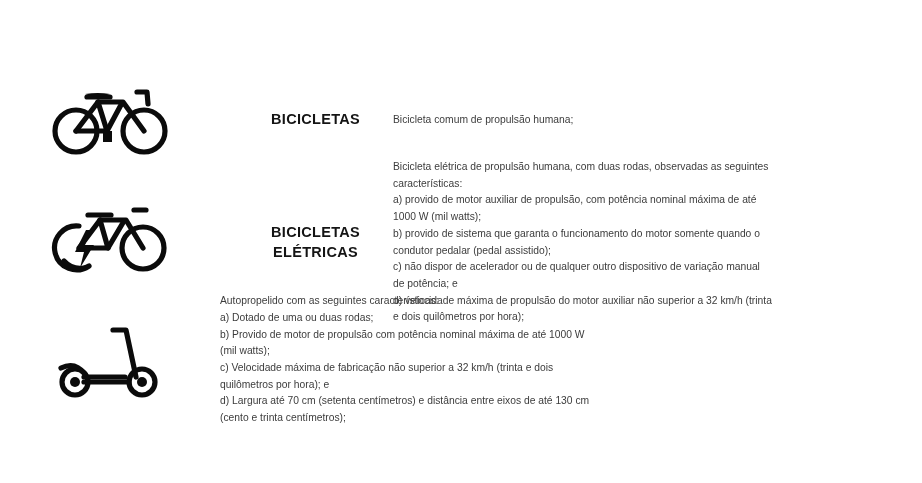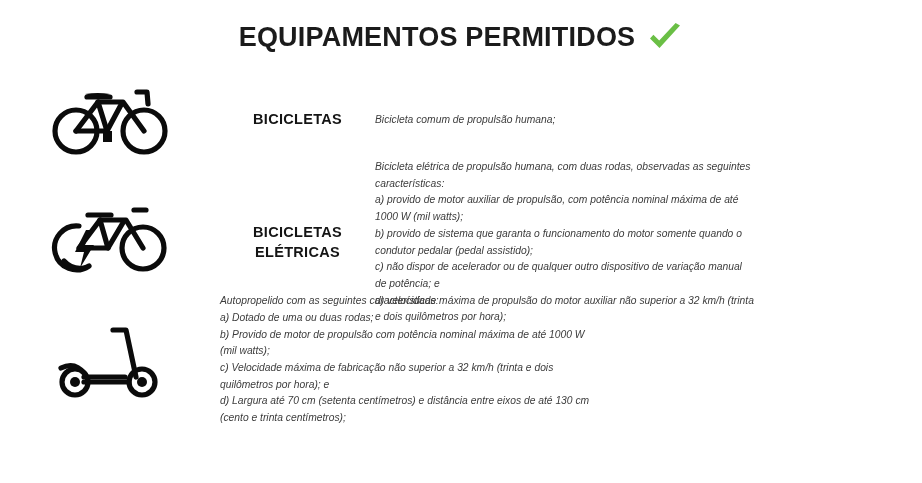--- a/index.html
+++ b/index.html
@@ -68,61 +68,55 @@
     align-items: center;
     justify-content: center;
   }
   .label-cell {
     width: 155px;
     flex: none;
     display: flex;
     align-items: center;
     justify-content: center;
     text-align: center;
+    margin-left: 18px;
   }
   .label-text {
     font-size: 14.5px;
     font-weight: bold;
     color: #141414;
     letter-spacing: 0.3px;
     line-height: 1.35;
     white-space: pre-line;
   }
   .desc-cell {
     flex: none;
     width: 380px;
     padding-left: 0;
   }
   .desc-text {
     font-size: 10.3px;
     line-height: 1.62;
     color: #3c3c3c;
     white-space: pre-line;
     text-align: left;
-    font-style: italic;
   }
 
   .glyph {
     display: block;
   }
   .glyph-bike     { width: 118px; height: 72px; }
   .glyph-ebike    { width: 124px; height: 78px; }
   .glyph-scooter  { width: 118px; height: 80px; }
 </style>
 </head>
 <body>
 
 <div class="page">
 
-  <div class="title-row">
-    <div class="title-text">EQUIPAMENTOS PERMITIDOS</div>
-    <svg class="check-icon" viewBox="0 0 36 30">
-      <path d="M3 16.5 L12.5 26 L33 3.5 L28.6 1 L12.2 18.6 L6.4 12.8 Z" fill="#6ABF45"></path>
-    </svg>
-  </div>
 
   <div class="row row-1">
     <div class="icon-cell">
       <svg class="glyph glyph-bike" viewBox="0 0 118 72">
         <g fill="none" stroke="#0b0b0b" stroke-width="5.2" stroke-linecap="round" stroke-linejoin="round">
           <circle cx="25" cy="47" r="21"></circle>
           <circle cx="93" cy="47" r="21"></circle>
           <path d="M25 47 L47 18 L72 18 L93 47"></path>
           <path d="M47 18 L56 47 L25 47"></path>
           <path d="M56 47 L71 19"></path>

